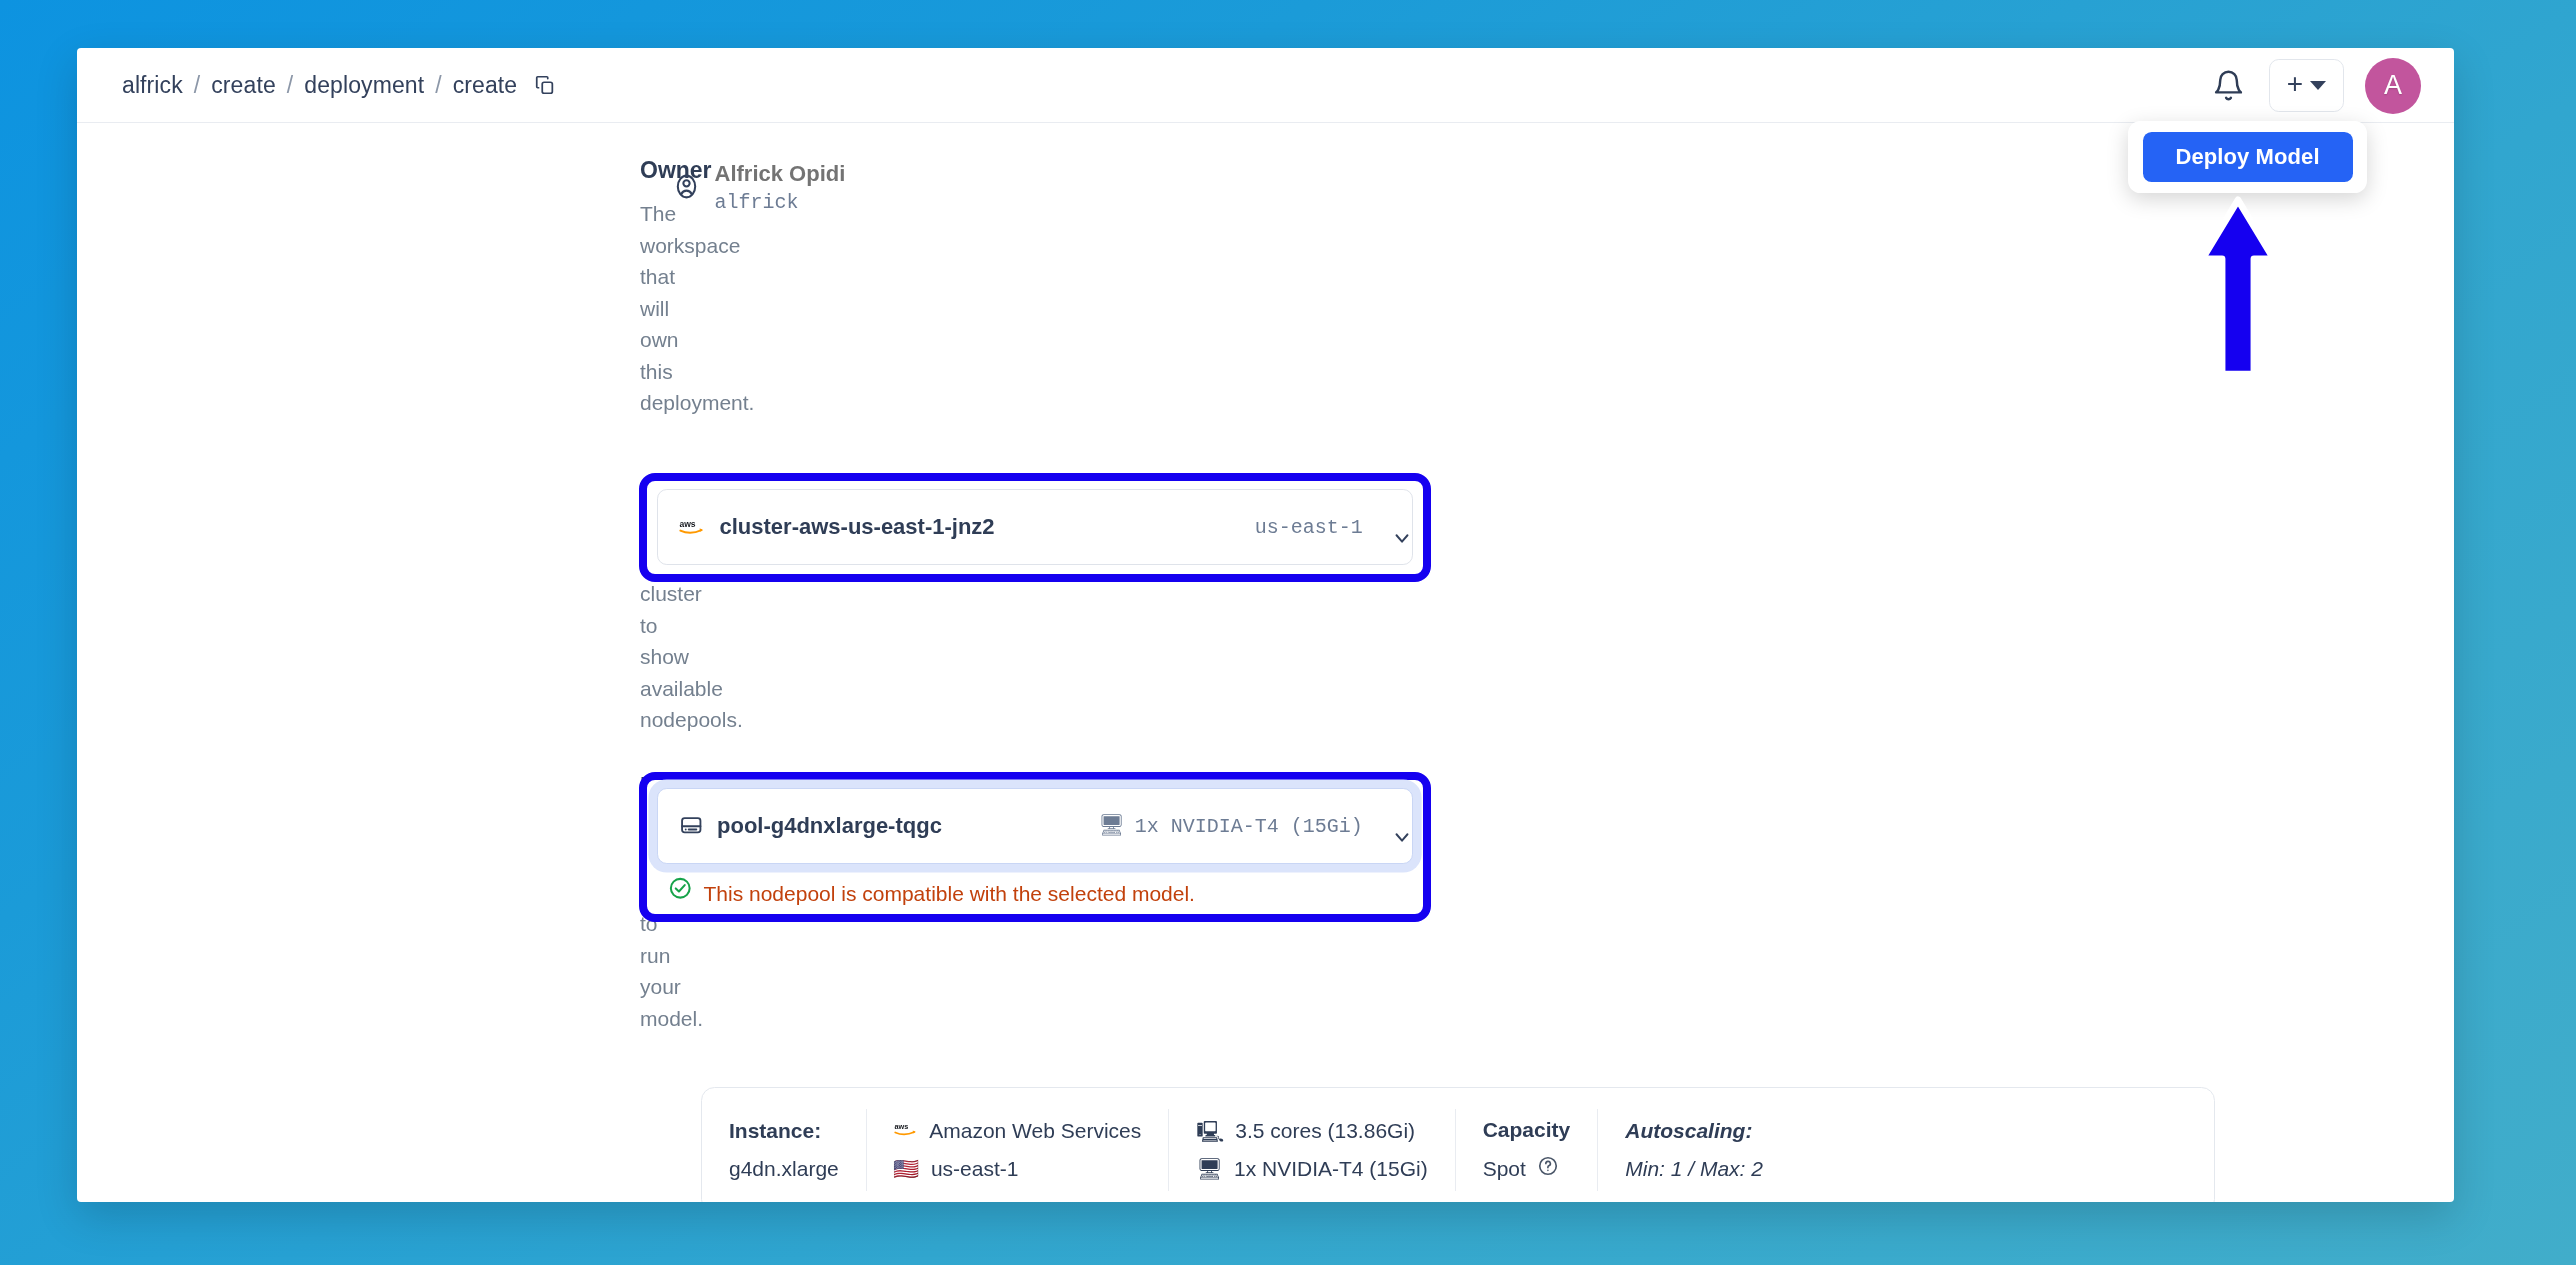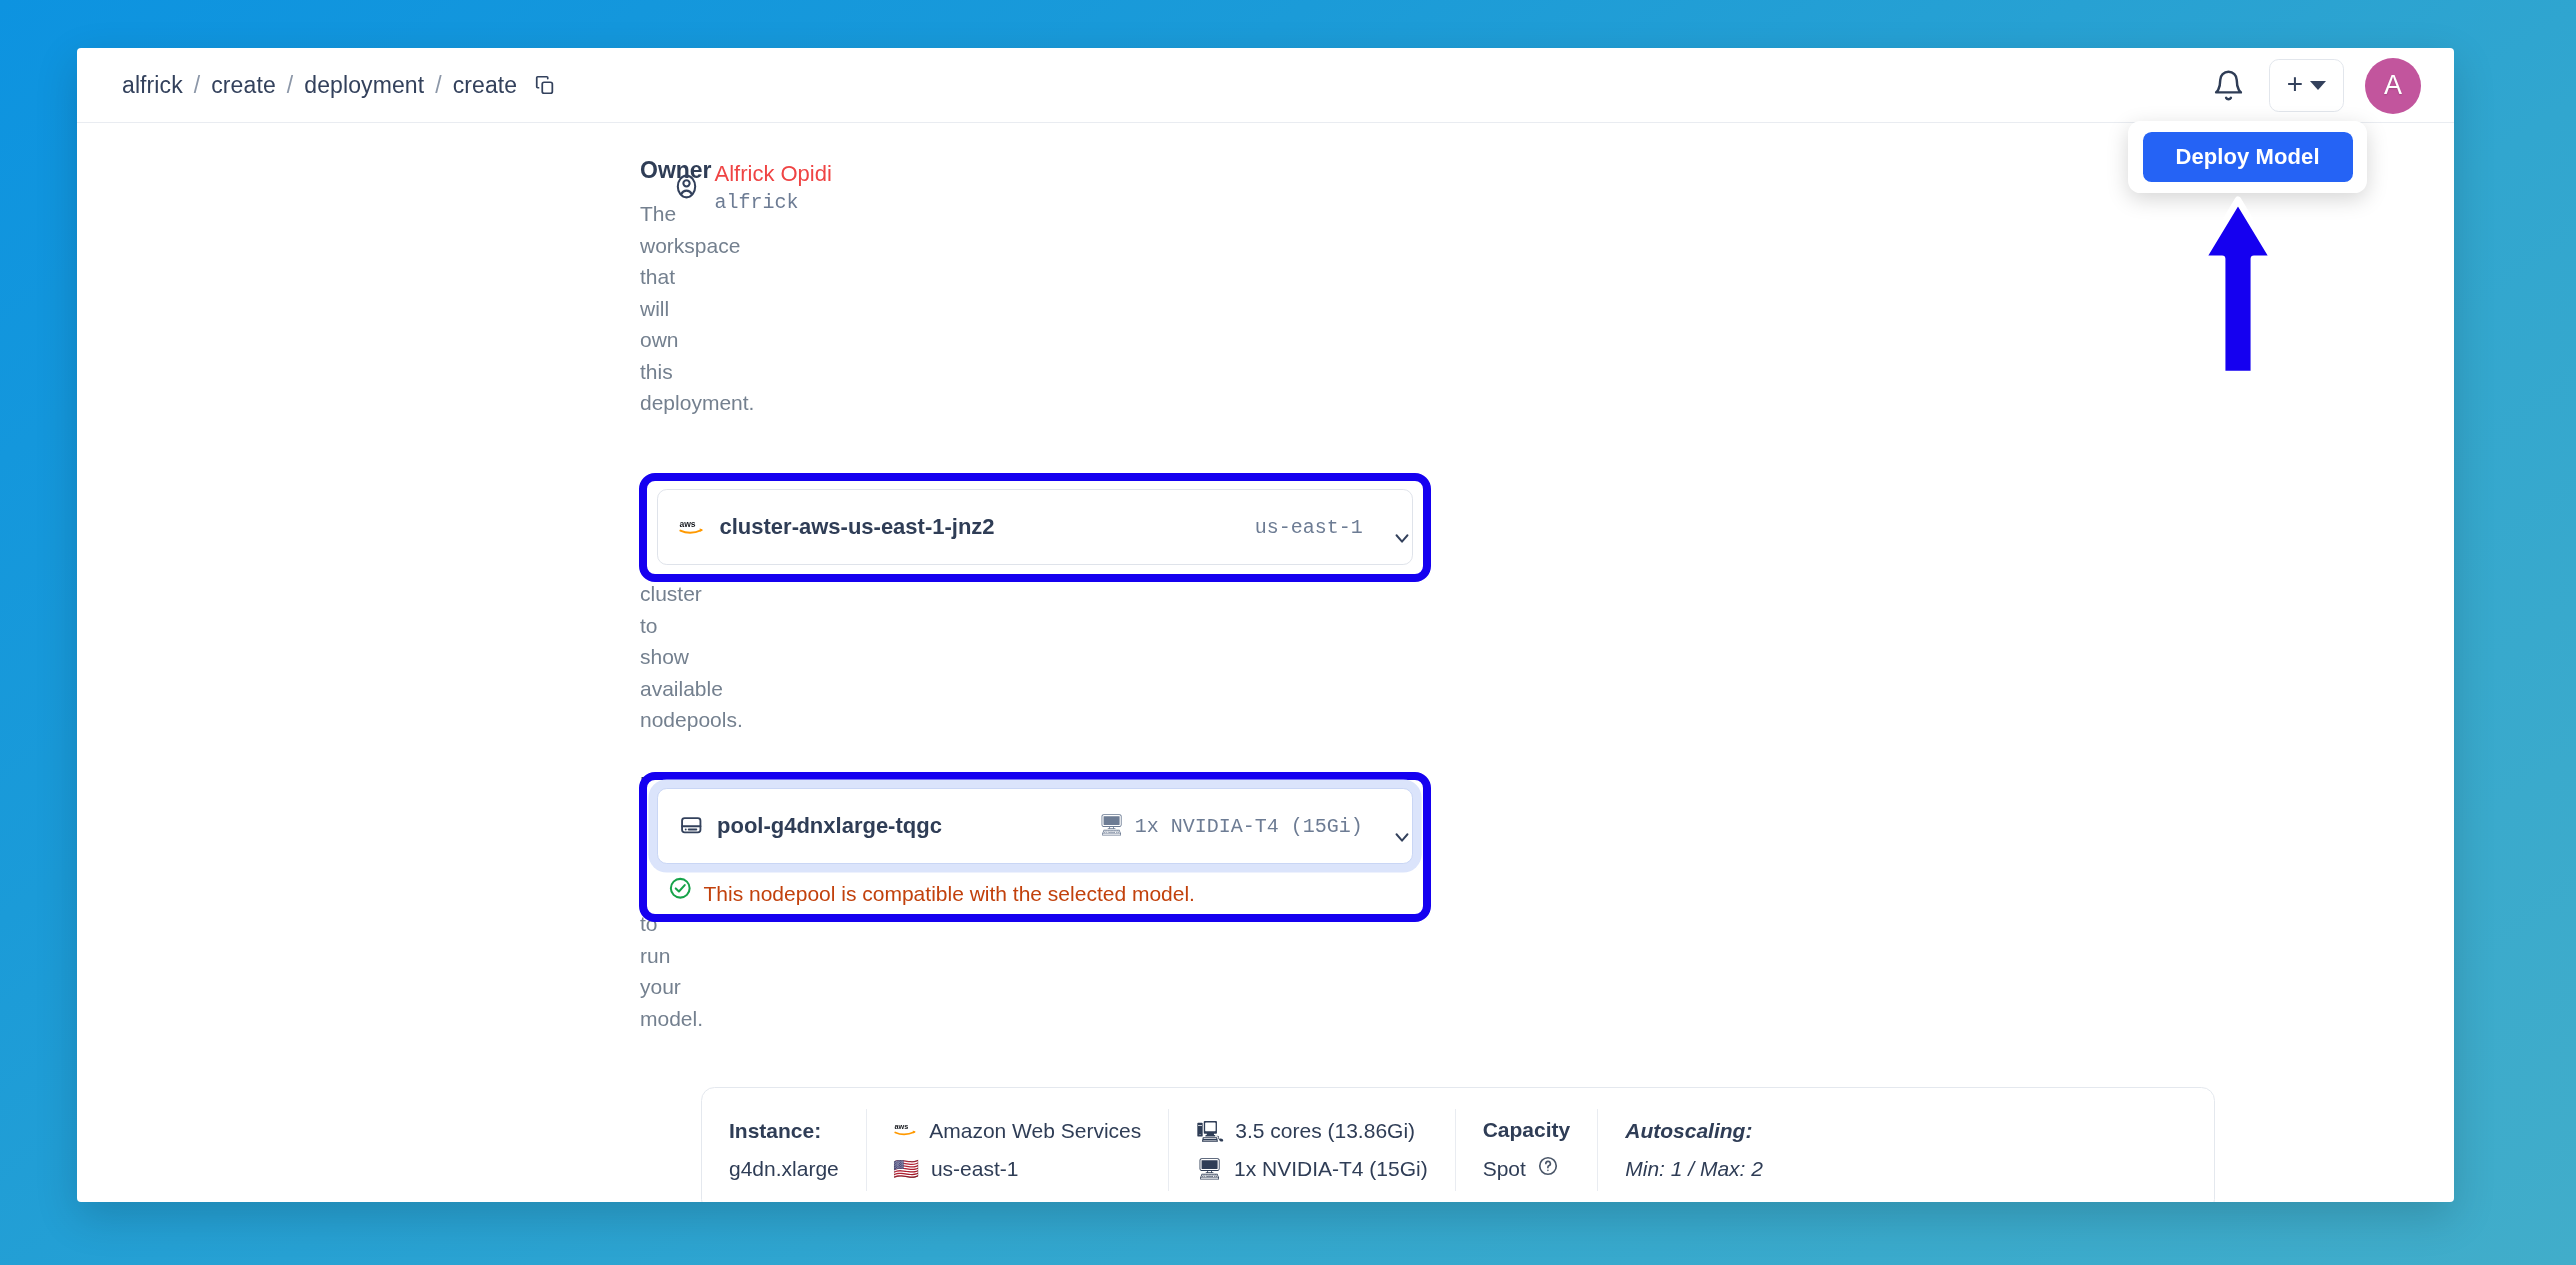--- a/index.html
+++ b/index.html
@@ -133,21 +133,21 @@
   }
 
   
   #row-owner { margin-bottom: 54px; }
   #owner-value {
     display: flex; align-items: center; gap: 13.5px;
     margin-left: 31px;
     margin-top: 4.9px;
   }
   #owner-text .owner-name {
-    font-size: 22px; font-weight: 400; color: #ef4444; line-height: 1.2;
+    font-size: 22px; font-weight: 700; color: #737373; line-height: 1.2;
   }
   #owner-text .owner-handle {
     font-size: 20px; color: #6d7c94;
     font-family: "Liberation Mono", monospace;
     margin-top: 3.7px;
   }
 
   
   .hl-ring {
     border: 8px solid #1500f0;

